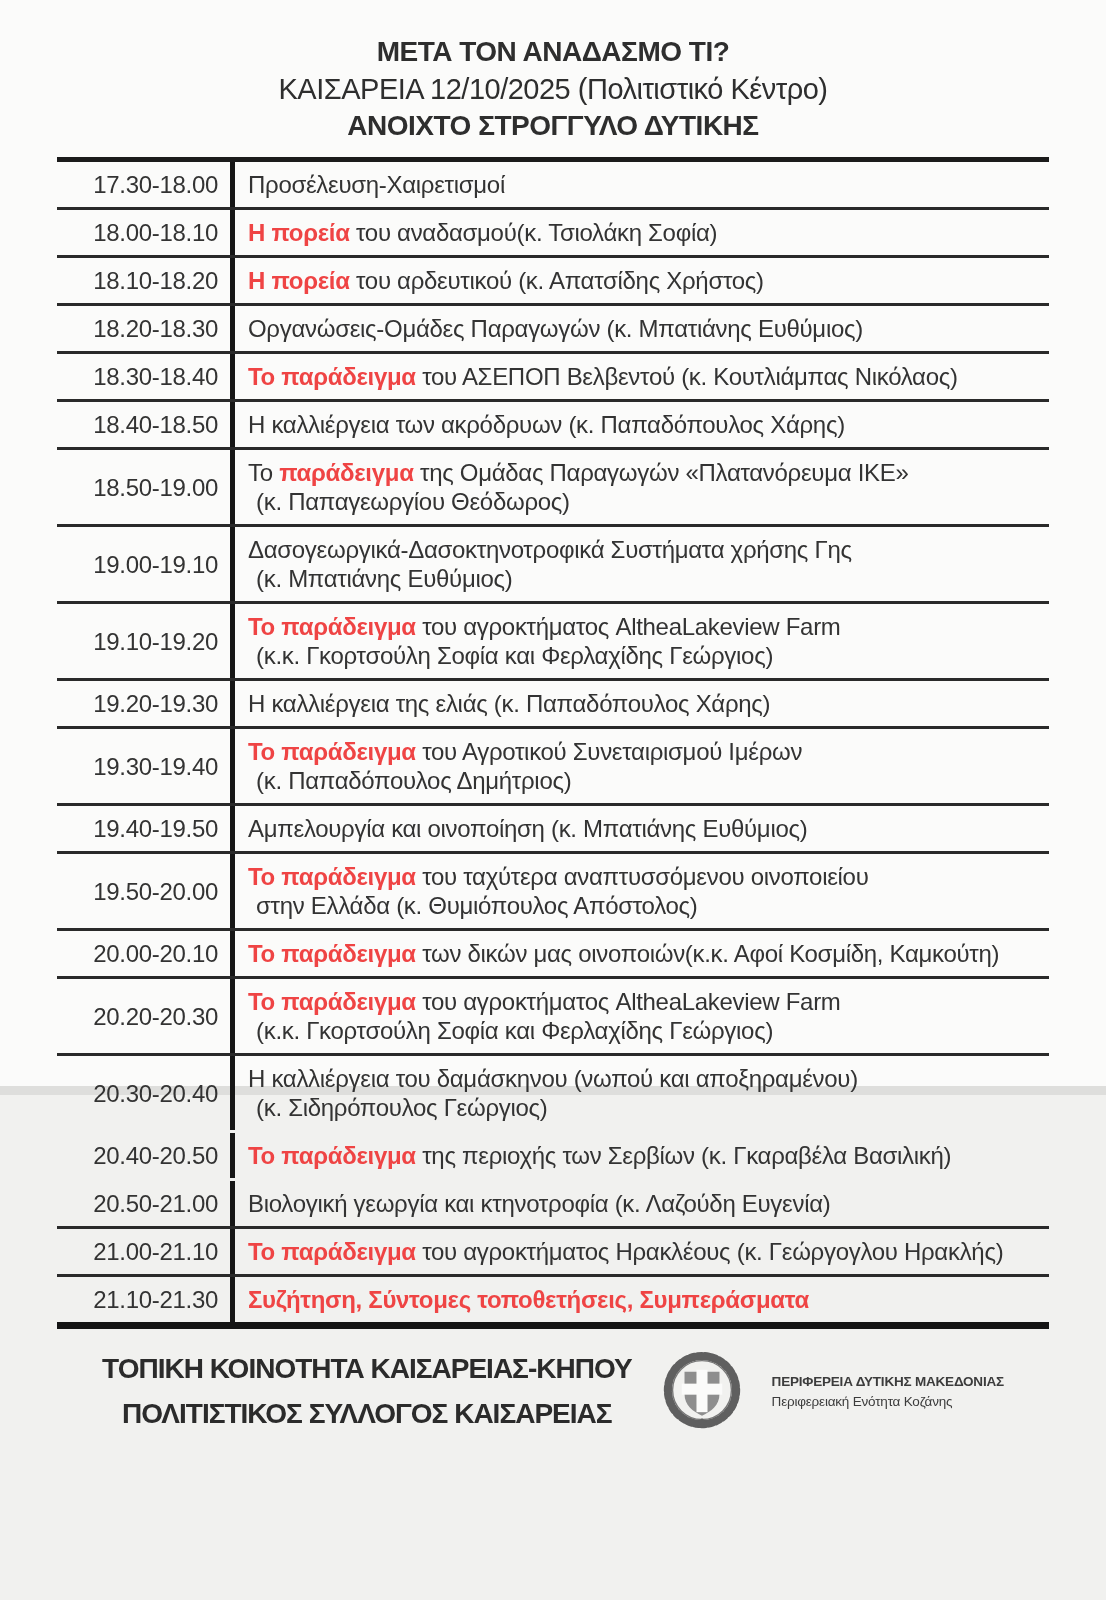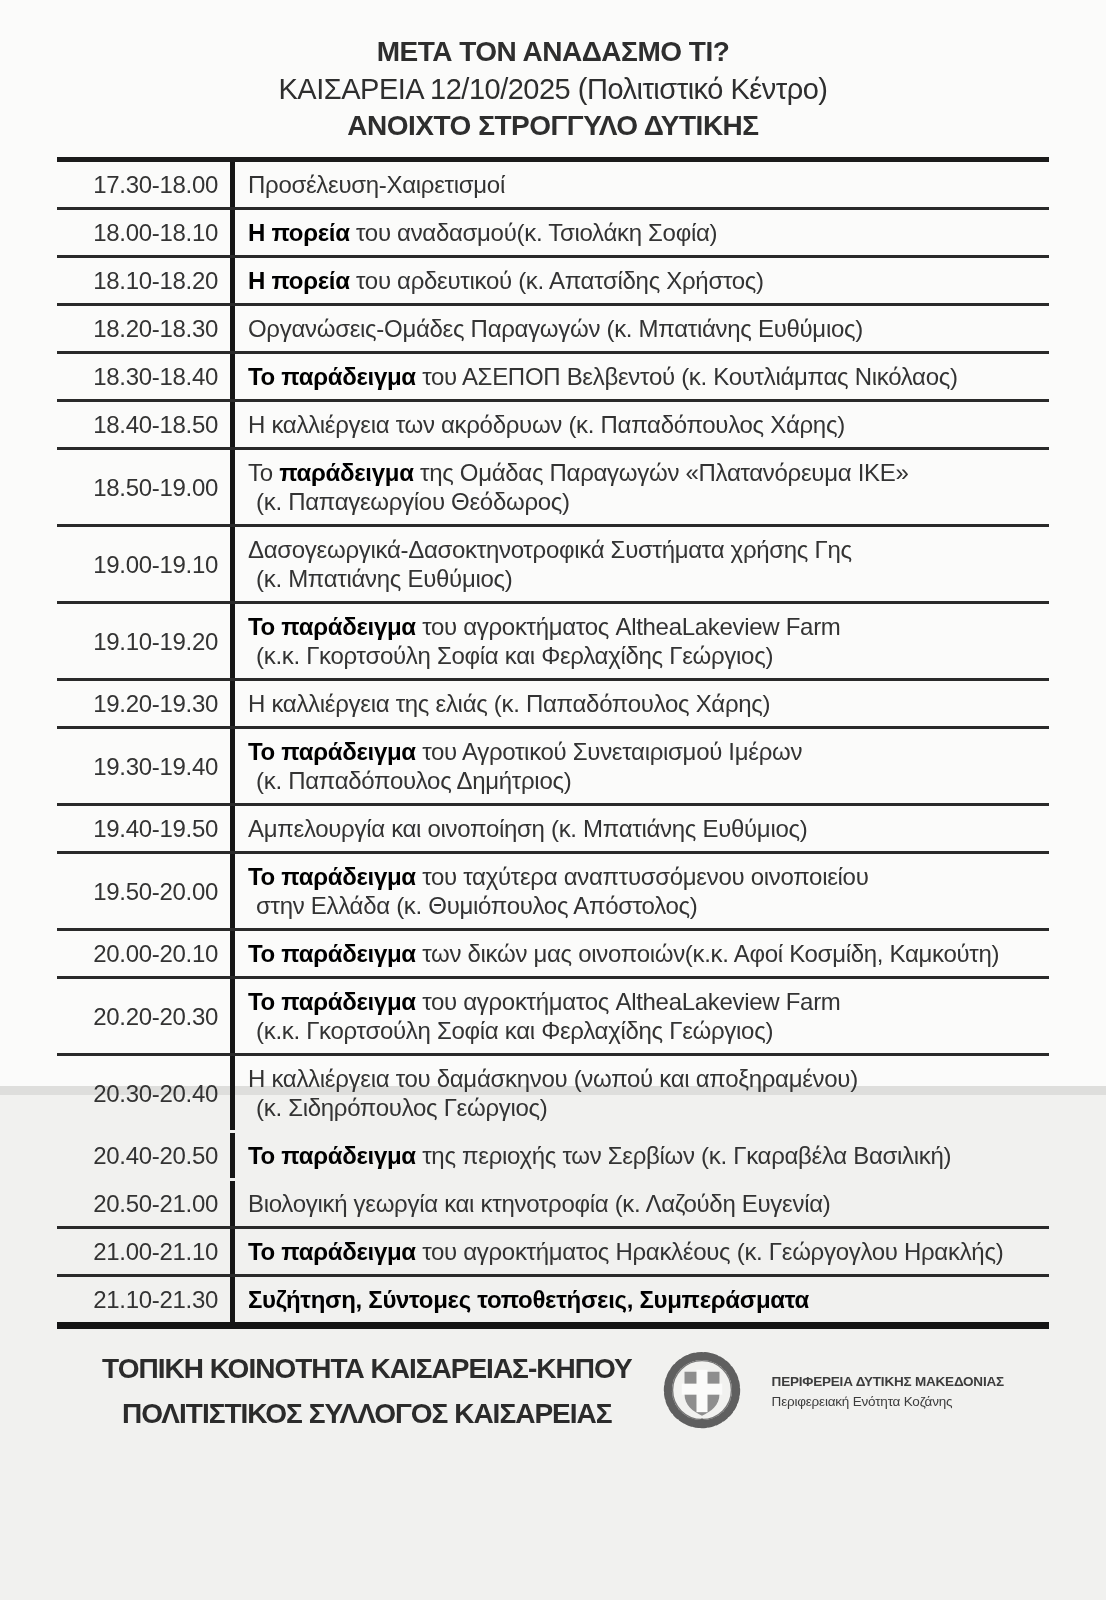--- a/index.html
+++ b/index.html
@@ -59,21 +59,21 @@
     flex: 1;
     display: flex;
     flex-direction: column;
     justify-content: center;
     padding: 8px 6px 8px 13px;
     font-size: 24px;
     line-height: 29px;
     letter-spacing: -0.3px;
     color: #333;
   }
-  .cell-content b { font-weight: 700; color: #000000; }
+  .cell-content b { font-weight: 700; color: #ef4444; }
   .line2 { margin-left: 8px; }
 
   
   .footer {
     margin-top: 16px;
     display: flex;
     align-items: center;
     justify-content: center;
     gap: 24px;
   }

